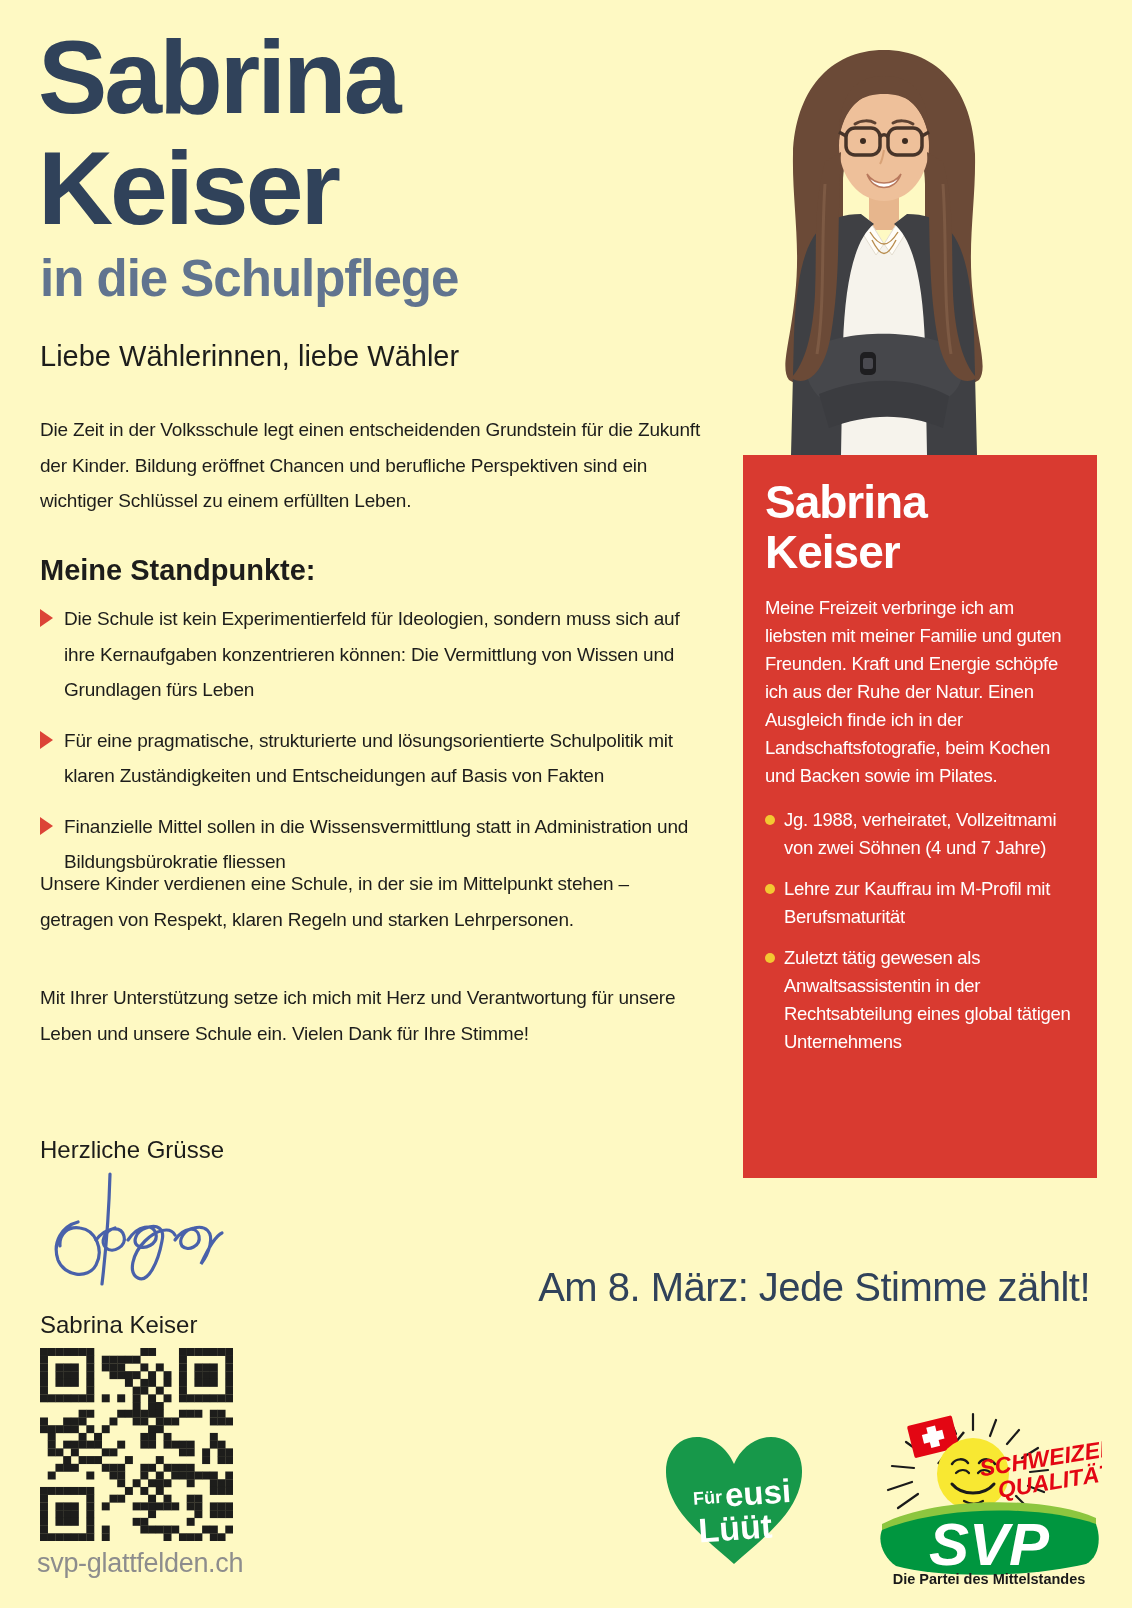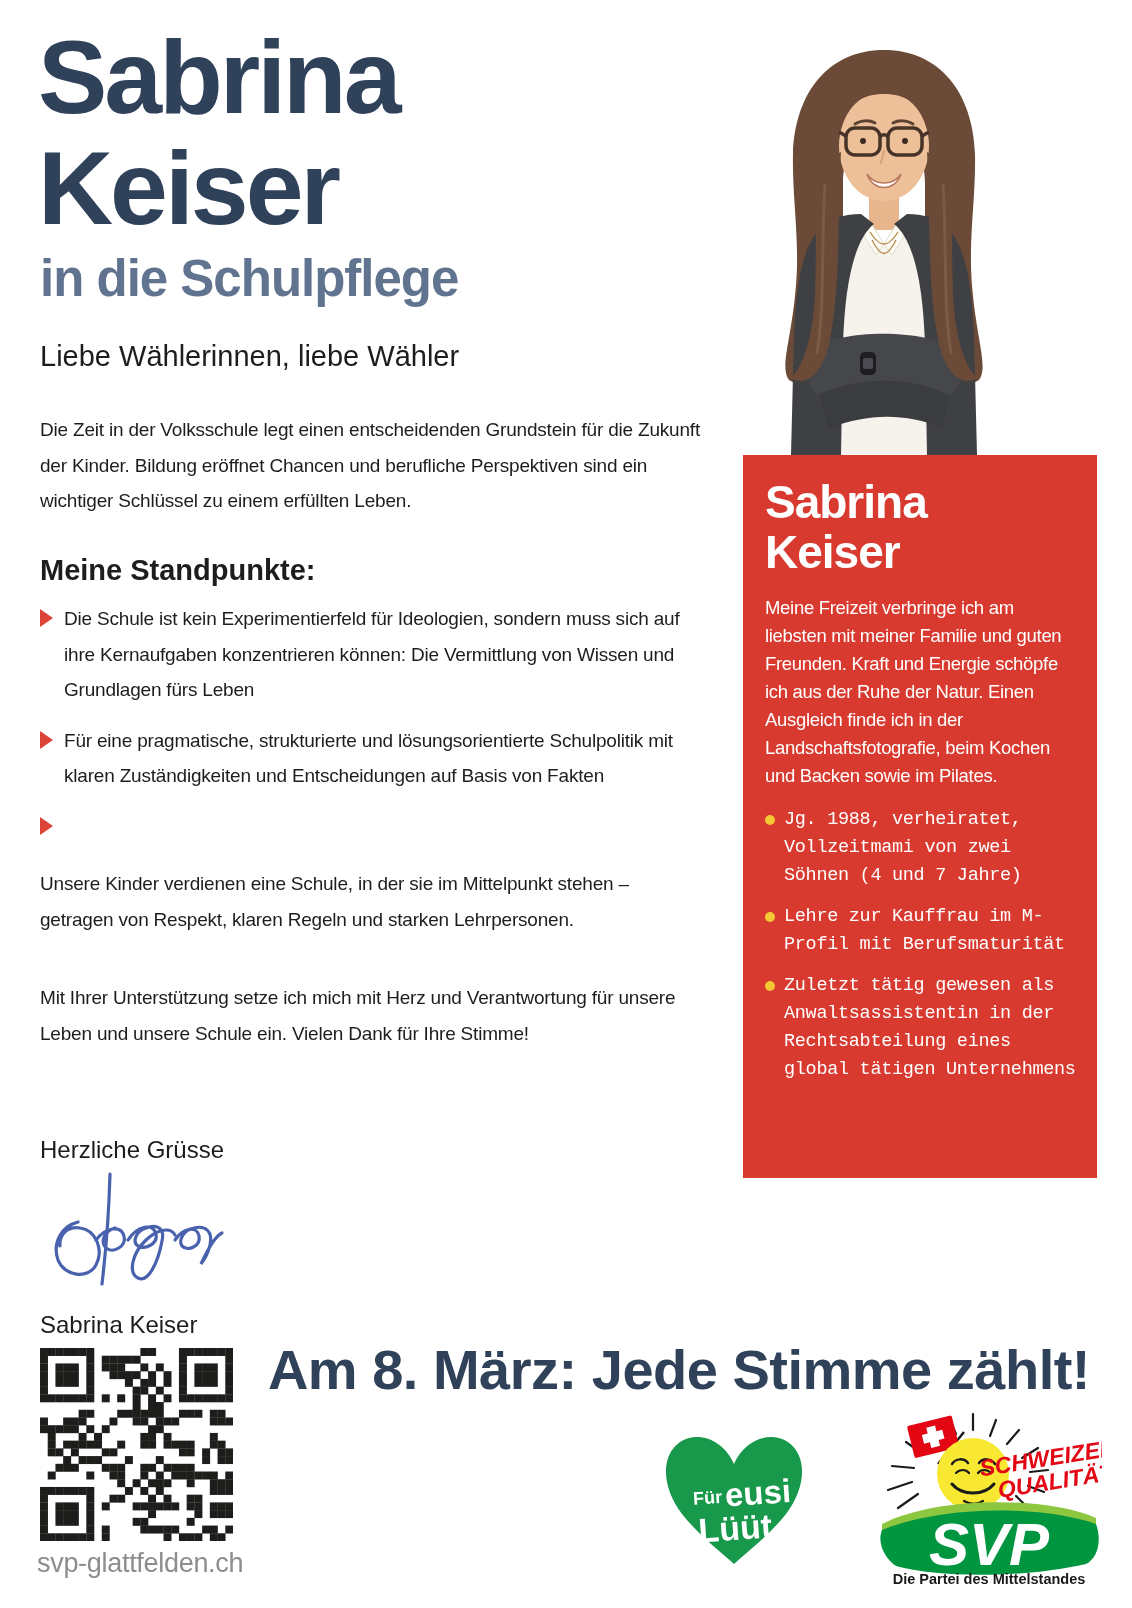--- a/index.html
+++ b/index.html
@@ -1,18 +1,18 @@
 <!DOCTYPE html>
 <html lang="de"><head>
 <meta charset="utf-8">
 <style>
   html,body{margin:0;padding:0;background:#e9e9e9;}
   .page{
     position:relative;width:1132px;height:1608px;margin:0 auto;
-    background:#ffffff;overflow:hidden;
+    background:#fef9c3;overflow:hidden;
     font-family:"Liberation Sans",sans-serif;color:#1d1d1b;
   }
   .abs{position:absolute;}
 
   
   .main-title{
     left:38px;top:22px;
     font-size:104px;line-height:111px;font-weight:bold;
     letter-spacing:-3px;color:#30425a;
   }
@@ -43,30 +43,30 @@
   .red-box{
     left:743px;top:455px;width:354px;height:723px;
     background:#d93a30;color:#ffffff;box-sizing:border-box;
     padding:20px 20px 0 22px;
   }
   .red-box .rb-name{
     font-size:46px;line-height:50px;font-weight:bold;letter-spacing:-1px;margin-top:2px;
   }
   .rb-text{font-size:18.5px;line-height:28px;letter-spacing:-0.3px;}
   .rb-bio{margin-top:17px;}
-  .rb-facts{margin:16px 0 0 0;padding:0;list-style:none;font-family:Liberation Mono, monospace;}
+  .rb-facts{margin:16px 0 0 0;padding:0;list-style:none;}
   .rb-facts li{position:relative;padding-left:19px;margin-bottom:13px;}
   .rb-facts li .dot{
     position:absolute;left:0;top:9px;width:10px;height:10px;border-radius:50%;
     background:#f3c832;
   }
 
   
   .slogan{
-    right:42px;top:1337px;font-size:56px;font-weight:bold;
+    right:42px;top:1265px;font-size:40px;font-weight:normal;
     letter-spacing:-0.5px;color:#30425a;
   }
   .heart-logo{left:652px;top:1420px;}
   .svp-logo{left:876px;top:1410px;}
   svg text{font-family:"Liberation Sans",sans-serif;}
 </style>
 </head>
 <body>
 
 <div class="page">
@@ -88,20 +88,21 @@
     <li>
       <span class="tri"></span>
       <span>Die Schule ist kein Experimentierfeld für Ideologien, sondern muss sich auf ihre Kernaufgaben konzentrieren können: Die Vermittlung von Wissen und Grundlagen fürs Leben</span>
     </li>
     <li>
       <span class="tri"></span>
       <span>Für eine pragmatische, strukturierte und lösungsorientierte Schulpolitik mit klaren Zuständigkeiten und Entscheidungen auf Basis von Fakten</span>
     </li>
     <li>
       <span class="tri"></span>
+      <span>Finanzielle Mittel sollen in die Wissensvermittlung statt in Administration und Bildungsbürokratie fliessen</span>
     </li>
   </ul>
 
   <div class="abs body-text closing1">Unsere Kinder verdienen eine Schule, in der sie im Mittelpunkt stehen – getragen von Respekt, klaren Regeln und starken Lehrpersonen.</div>
   <div class="abs body-text closing2">Mit Ihrer Unterstützung setze ich mich mit Herz und Verantwortung für unsere Leben und unsere Schule ein. Vielen Dank für Ihre Stimme!</div>
 
   <div class="abs greeting">Herzliche Grüsse</div>
 
   <svg class="abs signature" width="182" height="120" viewBox="0 0 182 120" aria-hidden="true">
     <g fill="none" stroke="#3a55a8" stroke-width="3.2" stroke-linecap="round" opacity="0.92">

